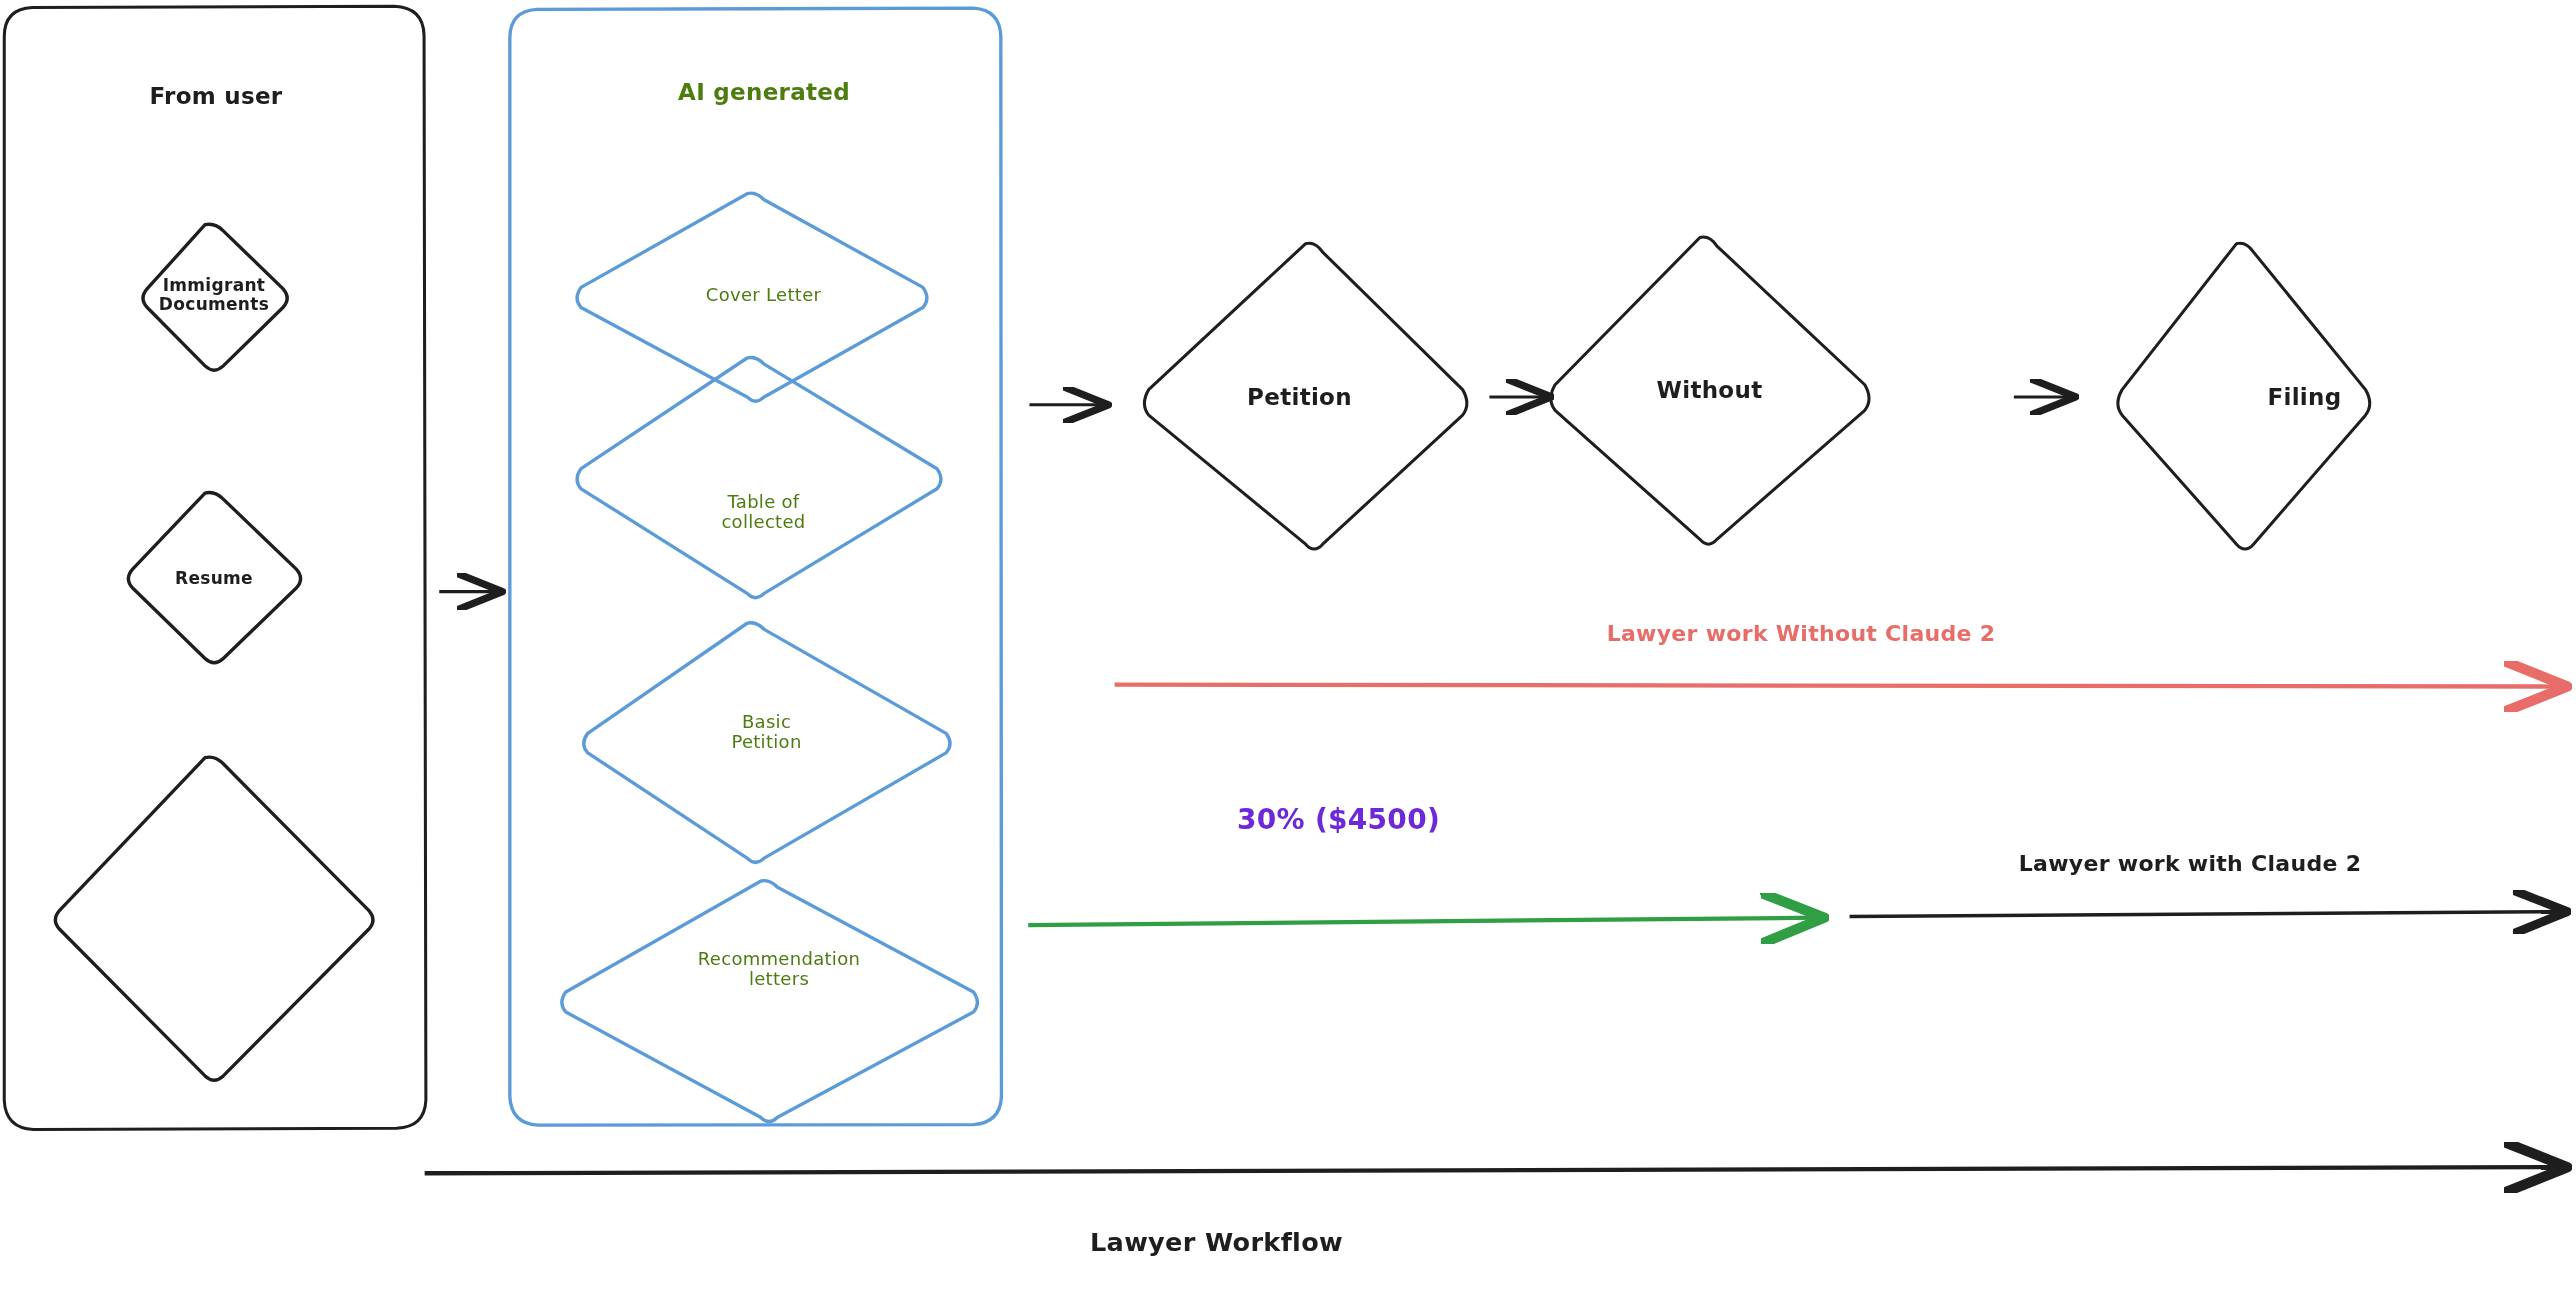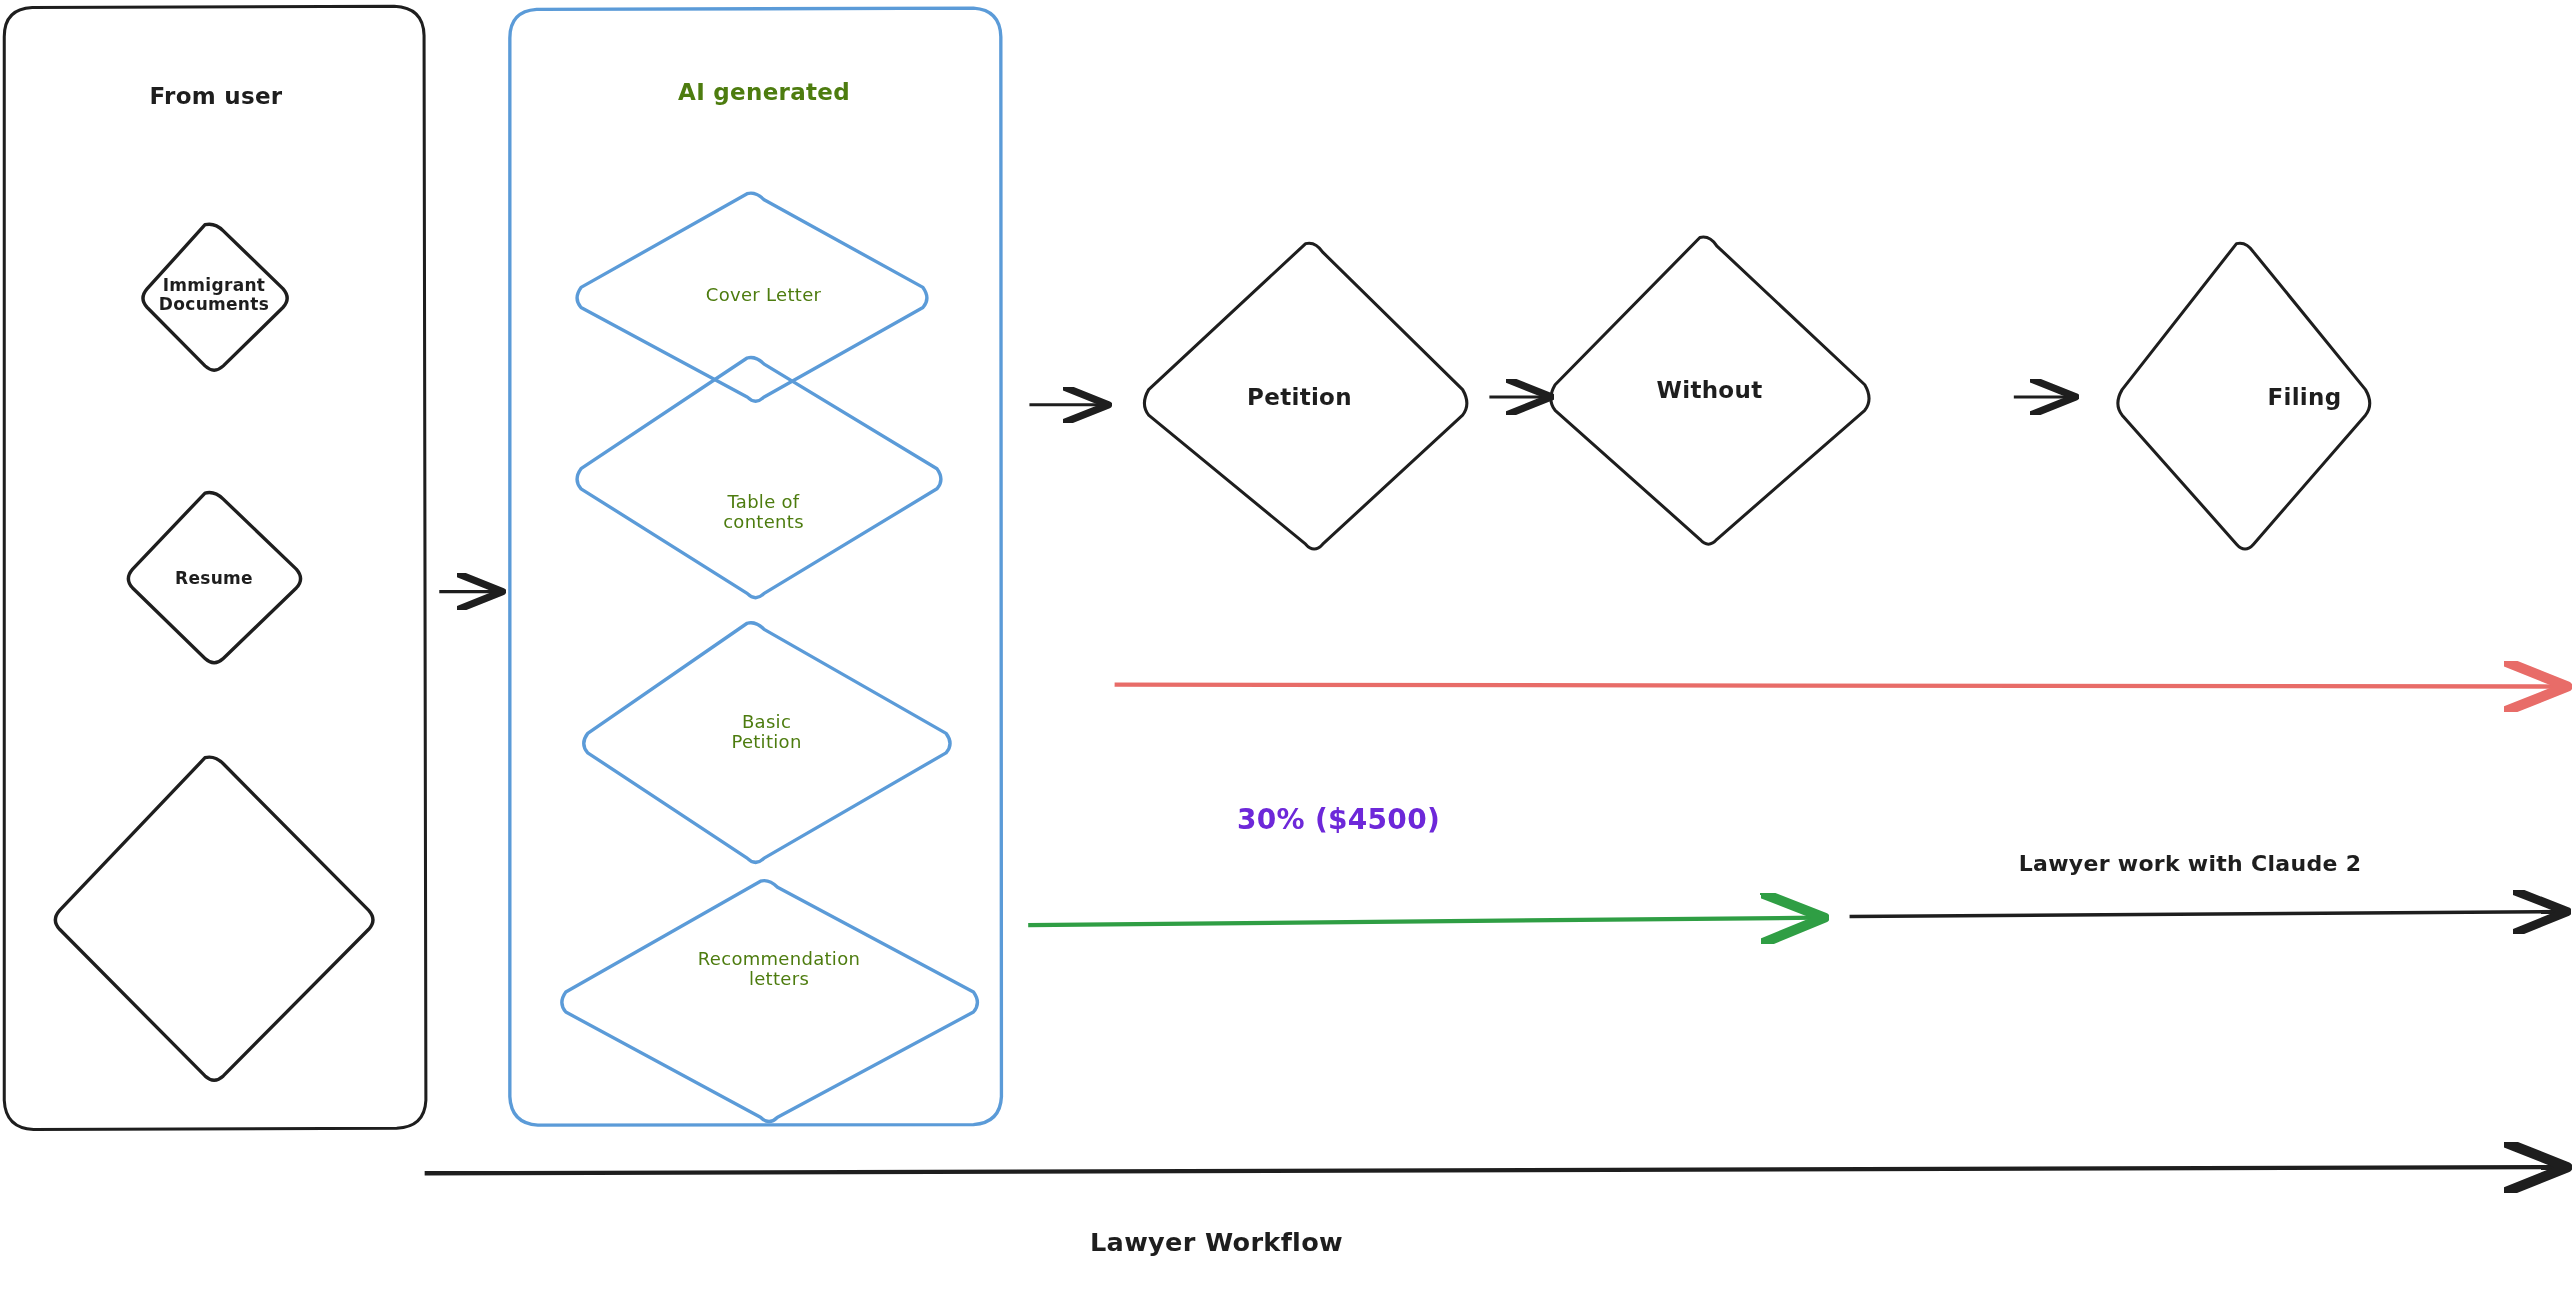--- a/index.html
+++ b/index.html
@@ -108,30 +108,31 @@
 
   <div class="lbl blk t-group" style="left:73px;top:84px;width:286px;">From user</div>
   <div class="lbl blu t-group" style="left:621px;top:80px;width:286px;">AI generated</div>
 
   <div class="lbl blk t-node" style="left:129px;top:276px;width:170px;">Immigrant
 Documents</div>
   <div class="lbl blk t-node" style="left:129px;top:569px;width:170px;">Resume</div>
 
   <div class="lbl blu t-node-blue" style="left:642px;top:285px;width:243px;">Cover Letter</div>
   <div class="lbl blu t-node-blue" style="left:642px;top:492px;width:243px;">Table of
-contents</div>
+collected</div>
   <div class="lbl blu t-node-blue" style="left:645px;top:712px;width:243px;">Basic
 Petition</div>
   <div class="lbl blu t-node-blue" style="left:648px;top:949px;width:262px;">Recommendation
 letters</div>
 
   <div class="lbl blk t-group" style="left:1178px;top:385px;width:243px;">Petition</div>
   <div class="lbl blk t-group" style="left:1588px;top:378px;width:243px;">Without</div>
   <div class="lbl blk t-group" style="left:2183px;top:385px;width:243px;">Filing</div>
 
+  <div class="lbl red t-mid" style="left:1436px;top:622px;width:730px;">Lawyer work Without Claude 2</div>
 
   <div class="lbl grn t-big" style="left:1095px;top:804px;width:487px;">30% ($4500)</div>
 
   <div class="lbl blk t-mid" style="left:1886px;top:852px;width:608px;">Lawyer work with Claude 2</div>
 
   <div class="lbl blk t-flow" style="left:973px;top:1228px;width:487px;">Lawyer Workflow</div>
 
 </div>
 
 

